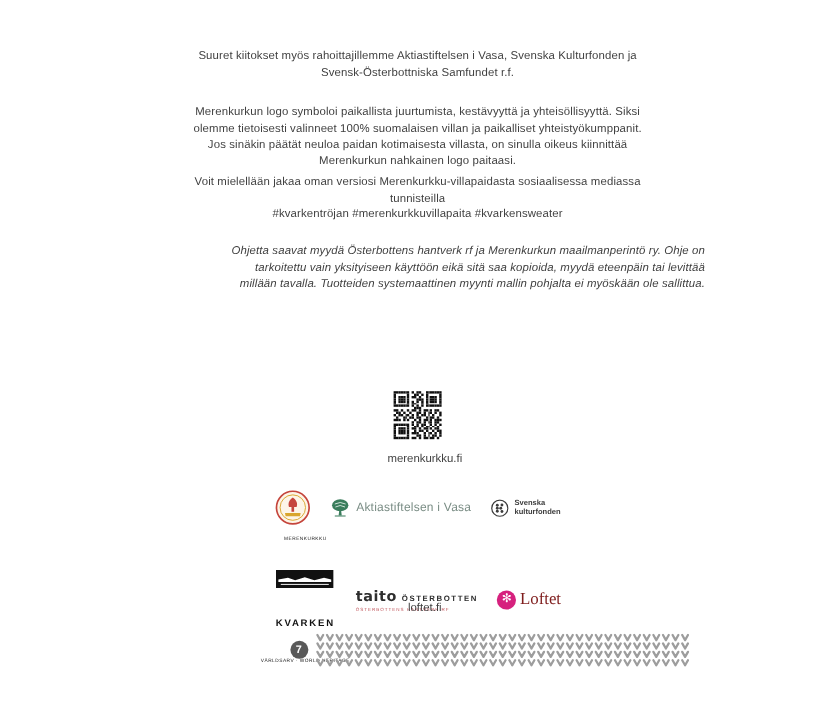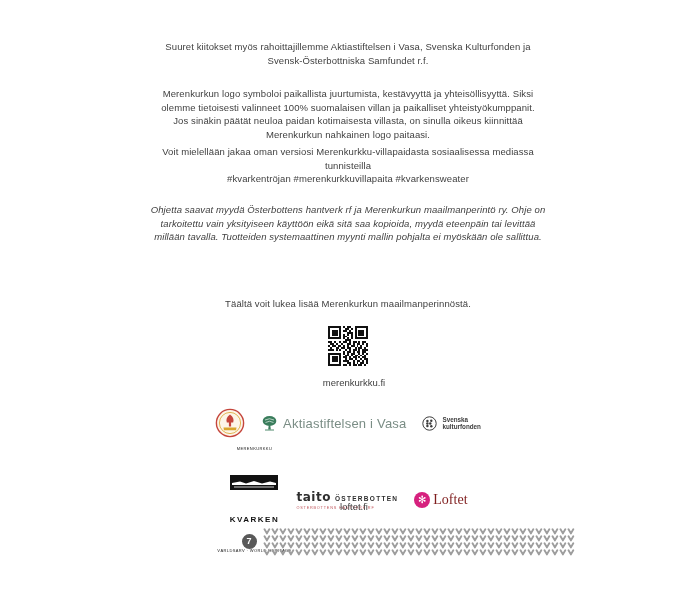--- a/index.html
+++ b/index.html
@@ -7,41 +7,41 @@
   .page {
     position:relative; width:575px; height:600px; background:#ffffff;
     font-family:"Liberation Sans", sans-serif; color:#3f3f3f; overflow:hidden;
     margin:0 auto;
   }
   .para {
     position:absolute; left:48px; right:48px; text-align:center;
     font-size:9.5px; line-height:13.5px; white-space:pre-line; color:#3f3f3f;
     letter-spacing:0.1px;
   }
-  .para.italic { font-style:italic; }
+  .para.italic { font-style:italic;text-align:right; }
   .caption {
     position:absolute; left:12px; right:0; text-align:center;
     font-size:9.5px; color:#3f3f3f;
   }
   
   .qr {
     position:absolute; top:326px; left:50%; transform:translateX(-50%);
     width:40px; height:40px; display:grid;
     grid-template-columns:repeat(21,1fr); grid-template-rows:repeat(21,1fr);
     background:#ffffff;
   }
   .qr div { width:100%; height:100%; }
   .qr .m { background:#111111; }
   
   .logo-row {
     position:absolute; left:0; right:0; display:flex; justify-content:center;
     align-items:center; gap:16px;
   }
   .logo-row .logo { display:flex; align-items:center; gap:5px; }
-  .aktia-label { font-size:13px; color:#7a8d85; letter-spacing:0.2px; }
+  .aktia-label { font-size:10px; color:#7a8d85; letter-spacing:0.2px; }
   .svk-label { font-size:6.3px; font-weight:bold; color:#3c3c3c; line-height:7.5px; white-space:pre-line; text-align:left; }
   .kvarken { display:flex; flex-direction:column; align-items:center; width:52px;gap:24px; }
   .kv-tiny { font-size:4px; letter-spacing:0.4px; color:#222; white-space:nowrap; }
   .kv-main { font-size:8px; font-weight:bold; letter-spacing:1.5px; color:#111; margin-top:1px; }
   .taito { display:flex; flex-direction:column; }
   .taito-line { display:flex; align-items:baseline; gap:4px; }
   .taito-script { font-size:12px; font-weight:bold; color:#2e2e2e; letter-spacing:0.5px; font-family:"DejaVu Sans", sans-serif; }
   .taito-caps { font-size:6.5px; font-weight:bold; letter-spacing:1.3px; color:#2e2e2e; }
   .taito-sub { font-size:3.8px; letter-spacing:0.8px; color:#c0565c; margin-top:2px; }
   .loftet { display:flex; align-items:center; gap:3px; }
@@ -72,21 +72,20 @@
 Merenkurkun nahkainen logo paitaasi.</p>
 
   <p class="para" style="top:145px">Voit mielellään jakaa oman versiosi Merenkurkku-villapaidasta sosiaalisessa mediassa
 tunnisteilla
 #kvarkentröjan #merenkurkkuvillapaita #kvarkensweater</p>
 
   <p class="para italic" style="top:203px">Ohjetta saavat myydä Österbottens hantverk rf ja Merenkurkun maailmanperintö ry. Ohje on
 tarkoitettu vain yksityiseen käyttöön eikä sitä saa kopioida, myydä eteenpäin tai levittää
 millään tavalla. Tuotteiden systemaattinen myynti mallin pohjalta ei myöskään ole sallittua.</p>
 
-  <p class="para" style="top:297px">Täältä voit lukea lisää Merenkurkun maailmanperinnöstä.</p>
 
   <div class="qr" id="qr">
       <div class="m"></div>
       <div class="m"></div>
       <div class="m"></div>
       <div class="m"></div>
       <div class="m"></div>
       <div class="m"></div>
       <div class="m"></div>
       <div></div>

